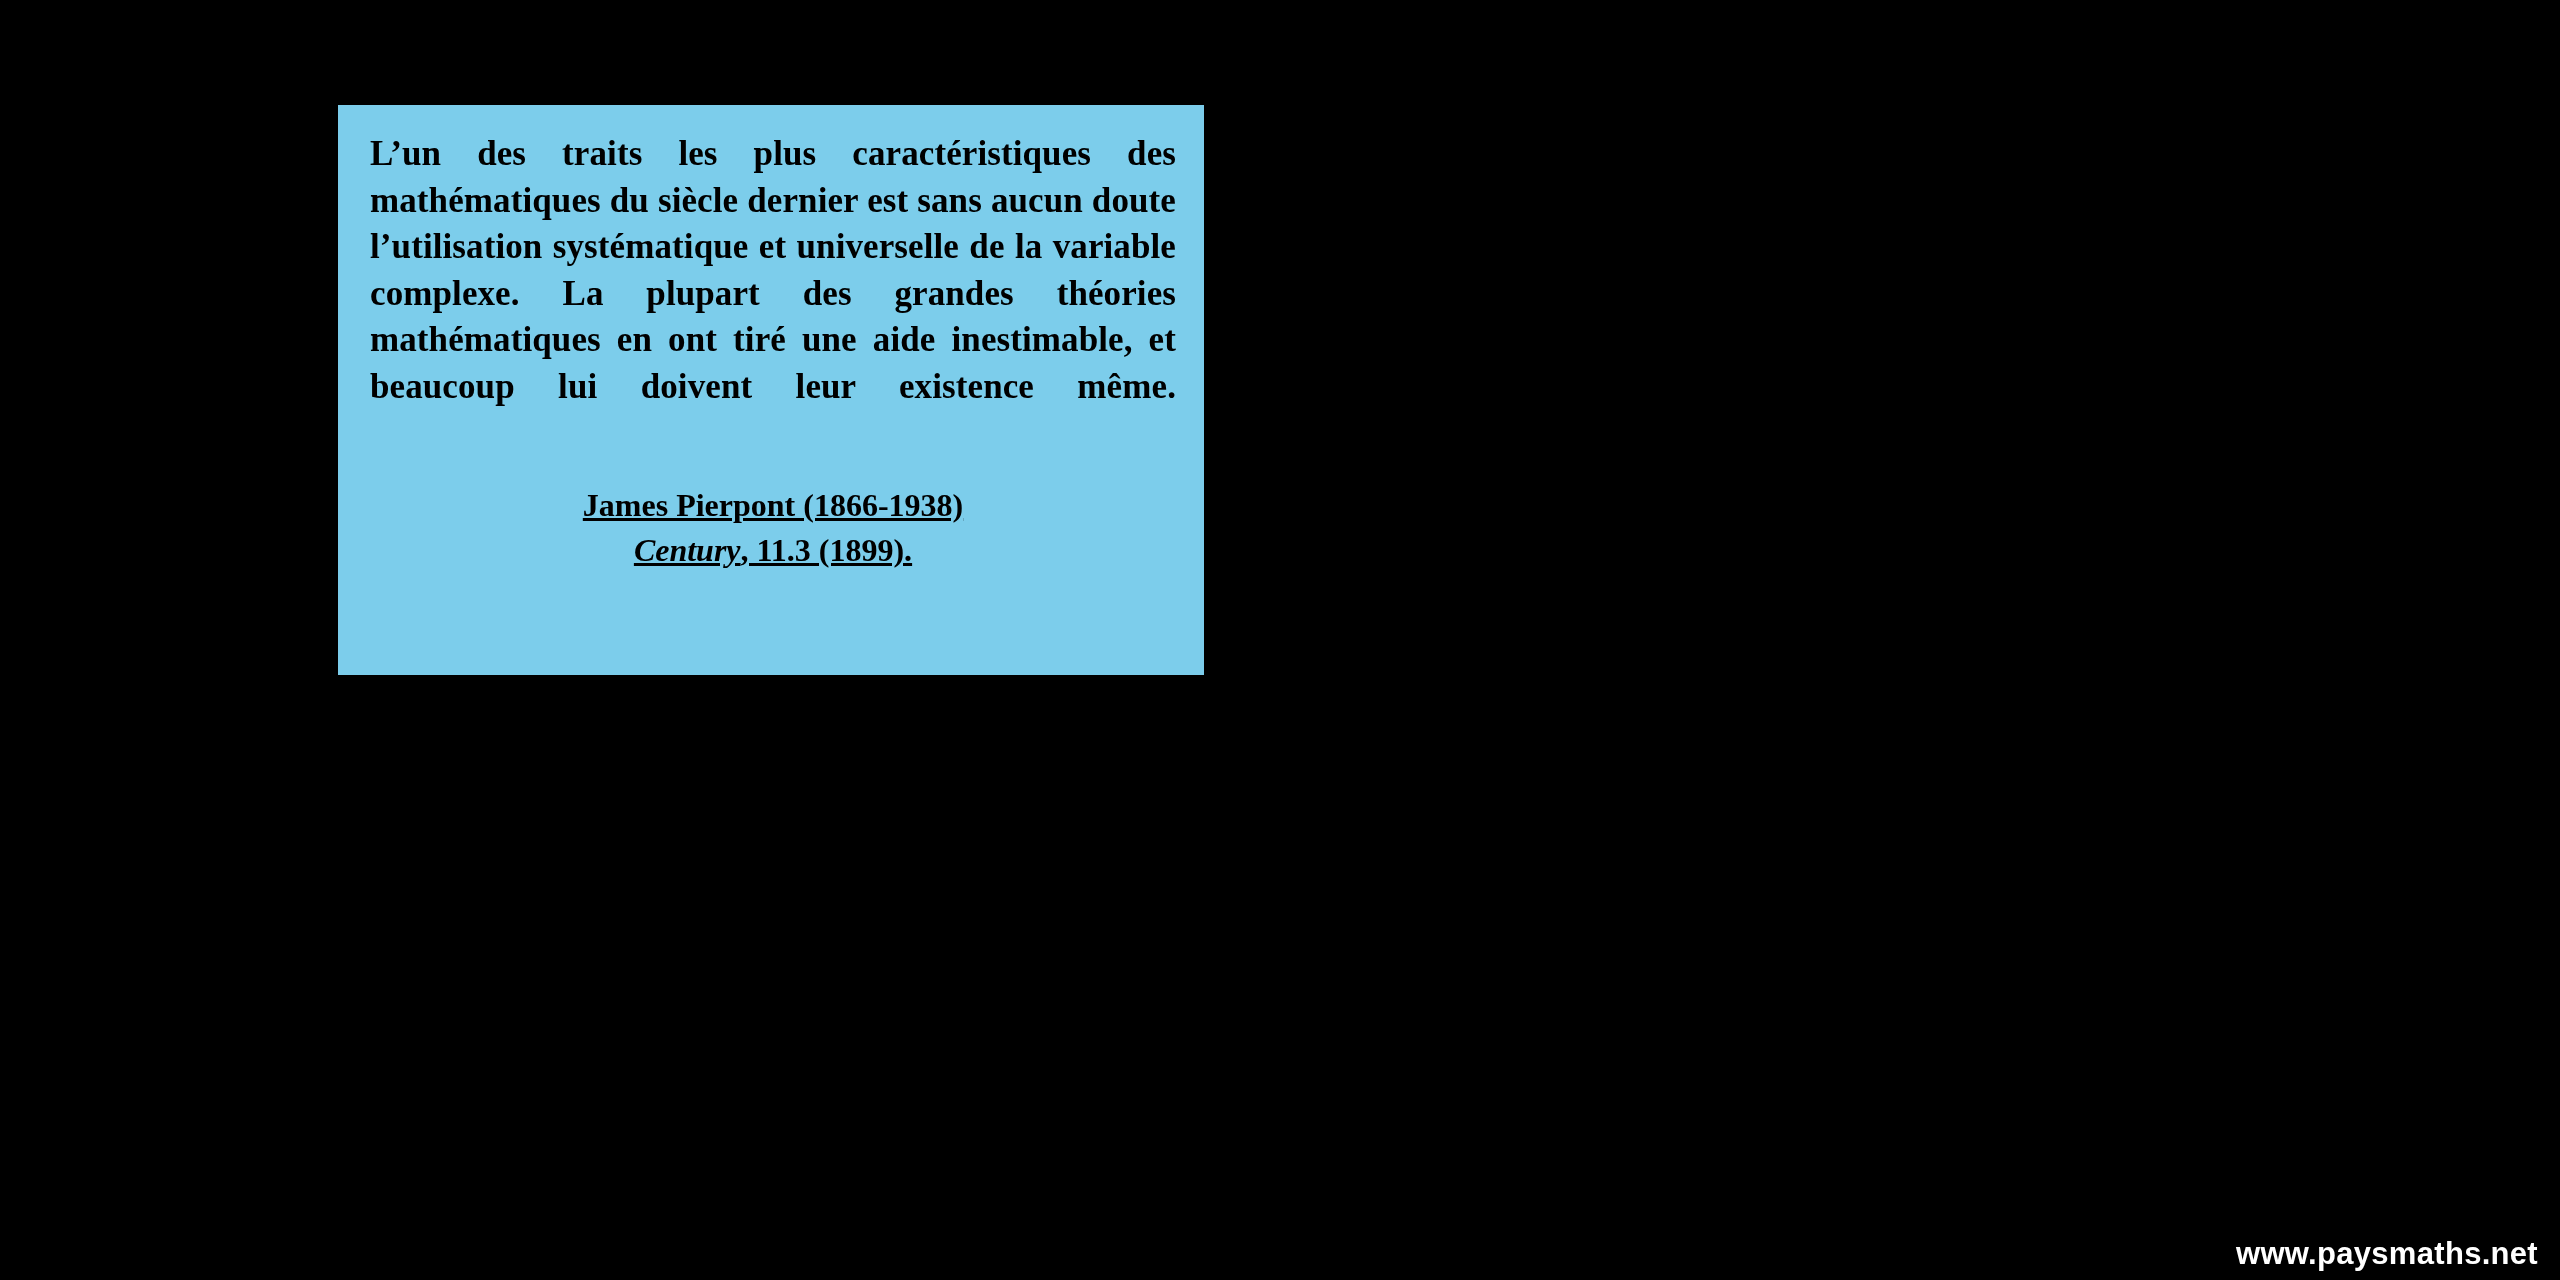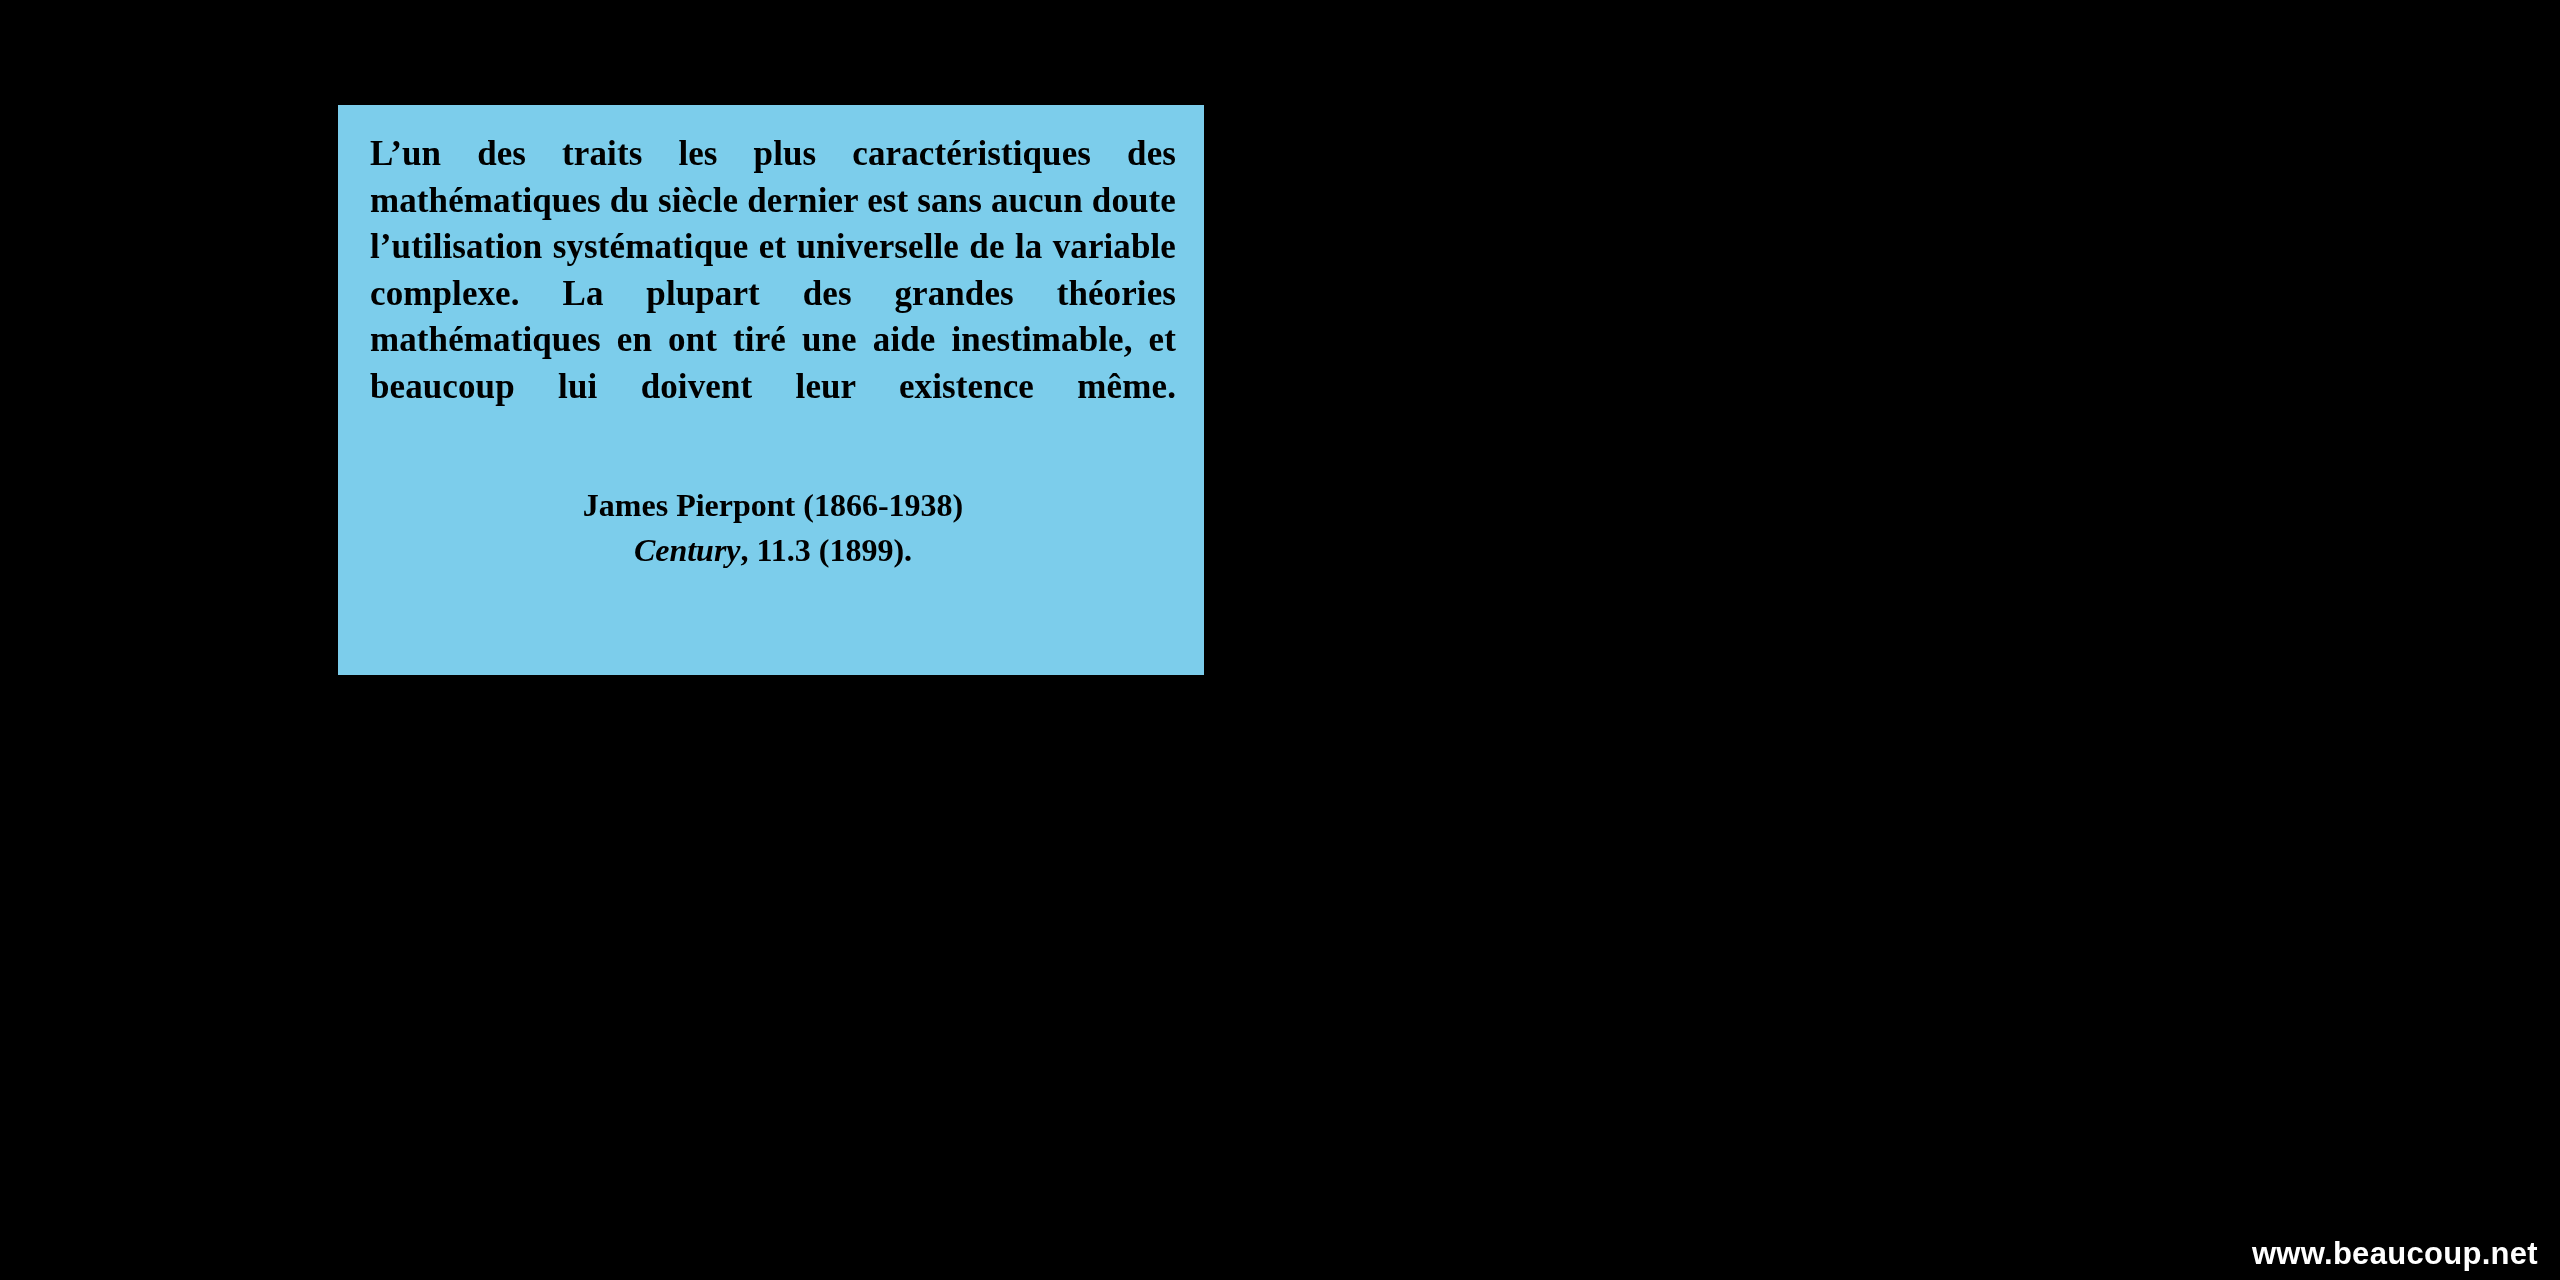--- a/index.html
+++ b/index.html
@@ -58,20 +58,21 @@
   #attribution {
     margin-top: 26px;
     color: #000000;
     font-weight: bold;
     font-size: 32px;
     line-height: 45px;
     text-align: center;
   }
   #attribution .line {
     display: block;
+    text-decoration: underline;
   }
   #attribution .italic {
     font-style: italic;
   }
 
   #footer {
     position: absolute;
     right: 22px;
     bottom: 8px;
     color: #ffffff;
@@ -92,15 +93,15 @@
       <p>L’un des traits les plus caractéristiques des mathématiques du siècle dernier est sans aucun doute l’utilisation systématique et universelle de la variable complexe. La plupart des grandes théories mathématiques en ont tiré une aide inestimable, et beaucoup lui doivent leur existence même.</p>
     </div>
 
     <div id="attribution">
       <span class="line">James Pierpont (1866-1938)</span>
       <span class="line"><span class="italic">Century</span><span>, 11.3 (1899).</span></span>
     </div>
 
   </div>
 
-  <div id="footer">www.beaucoup.net</div>
+  <div id="footer">www.paysmaths.net</div>
 
 </div>
 
 </body></html>

